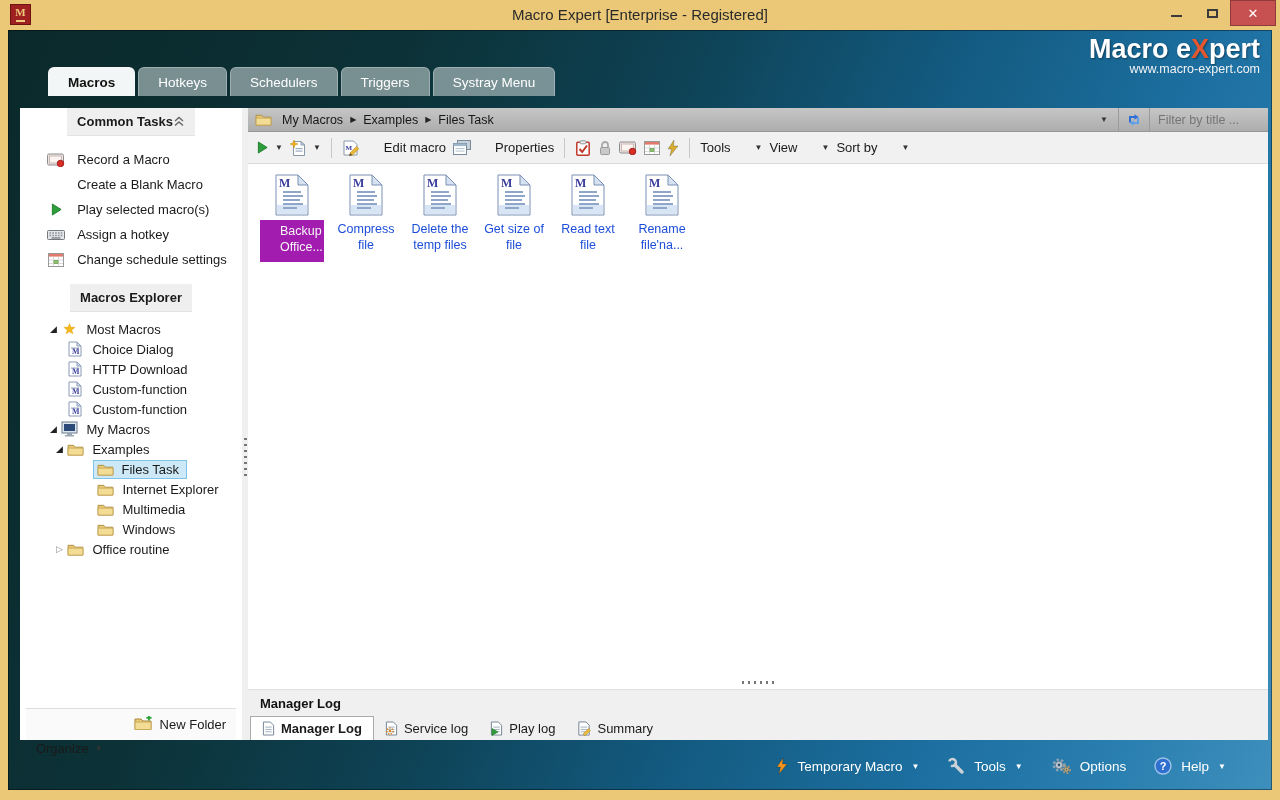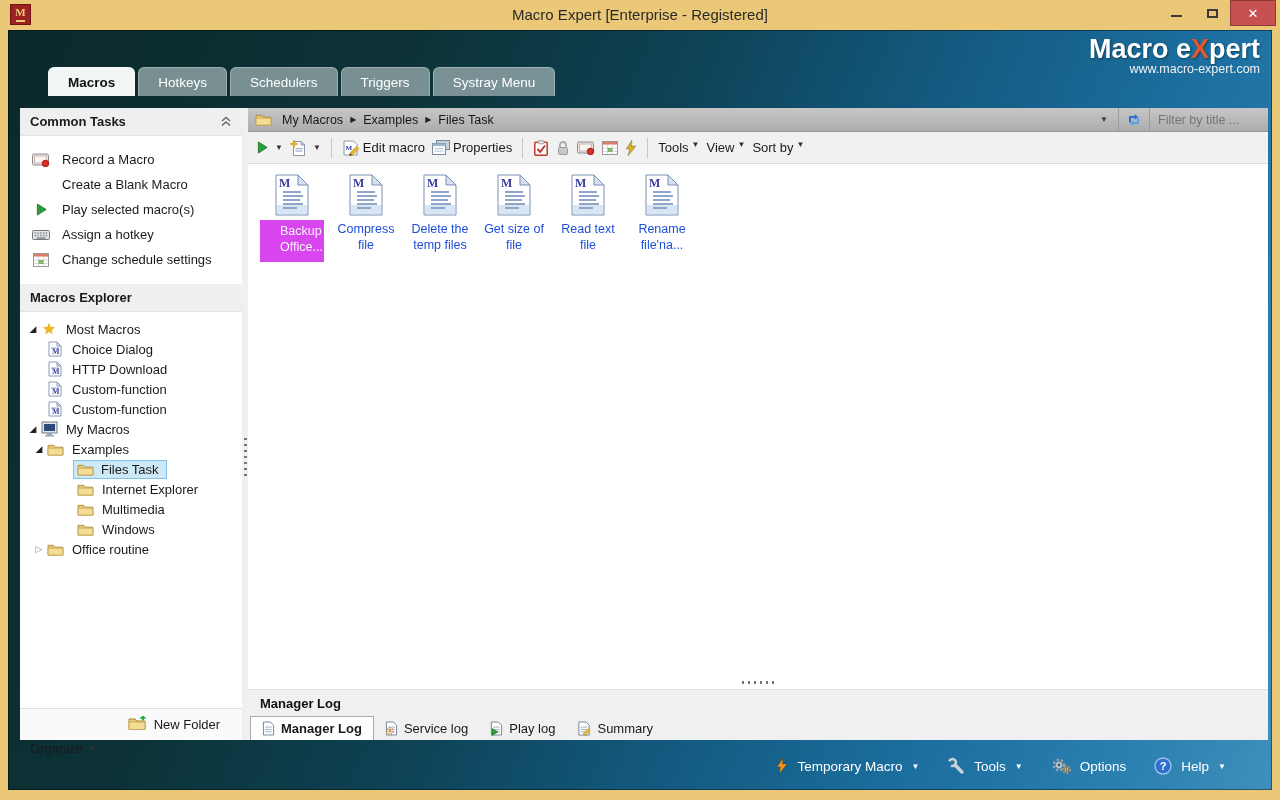--- a/index.html
+++ b/index.html
@@ -23,21 +23,21 @@
   .logo .name{font-size:27px;font-weight:bold;text-shadow:1px 1px 2px rgba(0,0,0,.4);}
   .logo .name .x{color:#E4572E;}
   .logo .url{font-size:12.5px;color:#F2F2F2;}
 
   
   .nav-tabs{position:absolute;left:40px;top:37px;display:flex;gap:3px;}
   .nav-tab{height:29px;line-height:29px;padding:0 19px;background:rgba(158,176,178,.75);color:#FFF;font-size:13.5px;border-radius:6px 6px 0 0;border:1px solid rgba(255,255,255,.28);border-bottom:none;box-sizing:border-box;cursor:default;}
   .nav-tab.active{background:#F3F6F6;color:#111;font-weight:bold;}
 
   
-  .sidebar{position:absolute;left:12px;top:78px;width:222px;height:632px;background:#FFF;display:flex;flex-direction:column;font-size:13px;color:#1A1A1A;}
+  .sidebar{position:absolute;left:12px;top:78px;width:222px;height:632px;background:#FFF;display:flex;flex-direction:column;font-size:13px;color:#1A1A1A;align-items:center;}
   .panel-header{height:27px;flex:none;background:#EFEFEF;display:flex;align-items:center;padding:0 10px;font-weight:bold;border-bottom:1px solid #E3E3E3;}
   .panel-header .collapse{margin-left:auto;display:flex;cursor:default;}
   .task-list{padding:11px 0 12px;flex:none;}
   .task-item{display:flex;align-items:center;height:25px;padding-left:12px;gap:12px;cursor:default;}
   .task-icon{width:18px;height:16px;flex:none;display:flex;align-items:center;justify-content:center;}
   .tree{padding:7px 0 0;flex:none;}
   .tree-row{display:flex;align-items:center;height:20px;cursor:default;}
   .tree-row.lv0{padding-left:6px;}
   .tree-row.lv1{padding-left:12px;}
   .tree-row.lv2{padding-left:42px;}
@@ -63,29 +63,29 @@
   .breadcrumb{height:23px;flex:none;background:linear-gradient(#C6C6C6,#ADADAD);border-bottom:1px solid #979797;display:flex;align-items:center;padding:0 6px;font-size:12.5px;color:#161616;}
   .crumb{padding:0 5px;cursor:default;}
   .crumb-sep{font-size:8px;color:#222;padding:0 2px;}
   .bc-right{margin-left:auto;display:flex;align-items:center;height:100%;}
   .bc-caret{padding:0 10px;cursor:default;}
   .bc-div{width:1px;height:100%;background:#9B9B9B;}
   .bc-refresh{padding:0 8px;display:flex;align-items:center;cursor:default;}
   .filter-input{width:96px;height:21px;border:none;background:transparent;font-size:12.5px;color:#222;padding:0 8px;font-family:"Liberation Sans",sans-serif;outline:none;}
 
   .toolbar{height:31px;flex:none;background:#F1F1F1;border-bottom:1px solid #DCDCDC;display:flex;align-items:center;padding:0 9px;gap:7px;font-size:13px;color:#1A1A1A;}
-  .tb-btn{display:flex;gap:3px;cursor:default;}
+  .tb-btn{display:flex;align-items:center;gap:24px;cursor:default;}
   .tb-sep{width:1px;height:20px;background:#C8C8C8;margin:0 3px;}
   .bolt-gold{color:#D9AE2E;}
   .bolt-orange{color:#F7941D;}
 
   .content{flex:1;position:relative;padding:10px 0 0 12px;display:flex;align-items:flex-start;}
   .file-item{width:64px;margin-right:10px;display:flex;flex-direction:column;align-items:center;font-size:12.5px;text-align:center;line-height:1.3;cursor:default;}
   .file-label{margin-top:4px;padding:1px 2px;color:#1d4ed8;}
-  .file-item.selected .file-label{background:#d946ef;color:#F5F5F5;width:100%;box-sizing:border-box;padding:3px 20px 6px;}
+  .file-item.selected .file-label{background:#a21caf;color:#F5F5F5;width:100%;box-sizing:border-box;padding:3px 20px 6px;}
 
   .grip-row{height:13px;flex:none;background:#FFF;display:flex;align-items:center;justify-content:center;}
   .h-grip{width:32px;height:3px;background:repeating-linear-gradient(90deg,#777 0 2px,transparent 2px 6px);}
 
   .log-header{height:26px;flex:none;background:#F0F0F0;border-top:1px solid #E0E0E0;display:flex;align-items:center;padding:0 12px;font-weight:bold;font-size:13px;color:#111;}
   .log-tabs{height:24px;flex:none;background:#F0F0F0;display:flex;align-items:stretch;padding-left:2px;}
   .log-tab{display:flex;align-items:center;gap:6px;padding:0 11px;font-size:13px;color:#1A1A1A;cursor:default;}
   .log-tab.active{background:#FFF;border:1px solid #ABABAB;border-bottom:none;font-weight:bold;}
 
   

